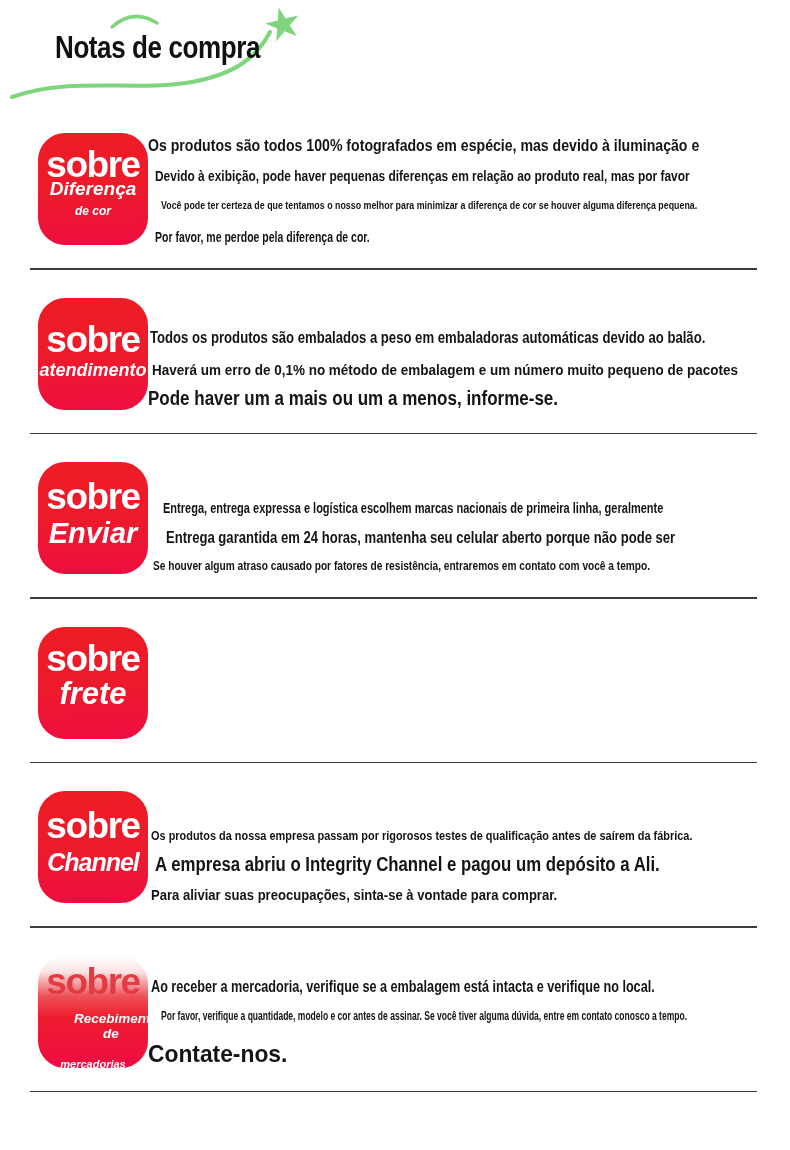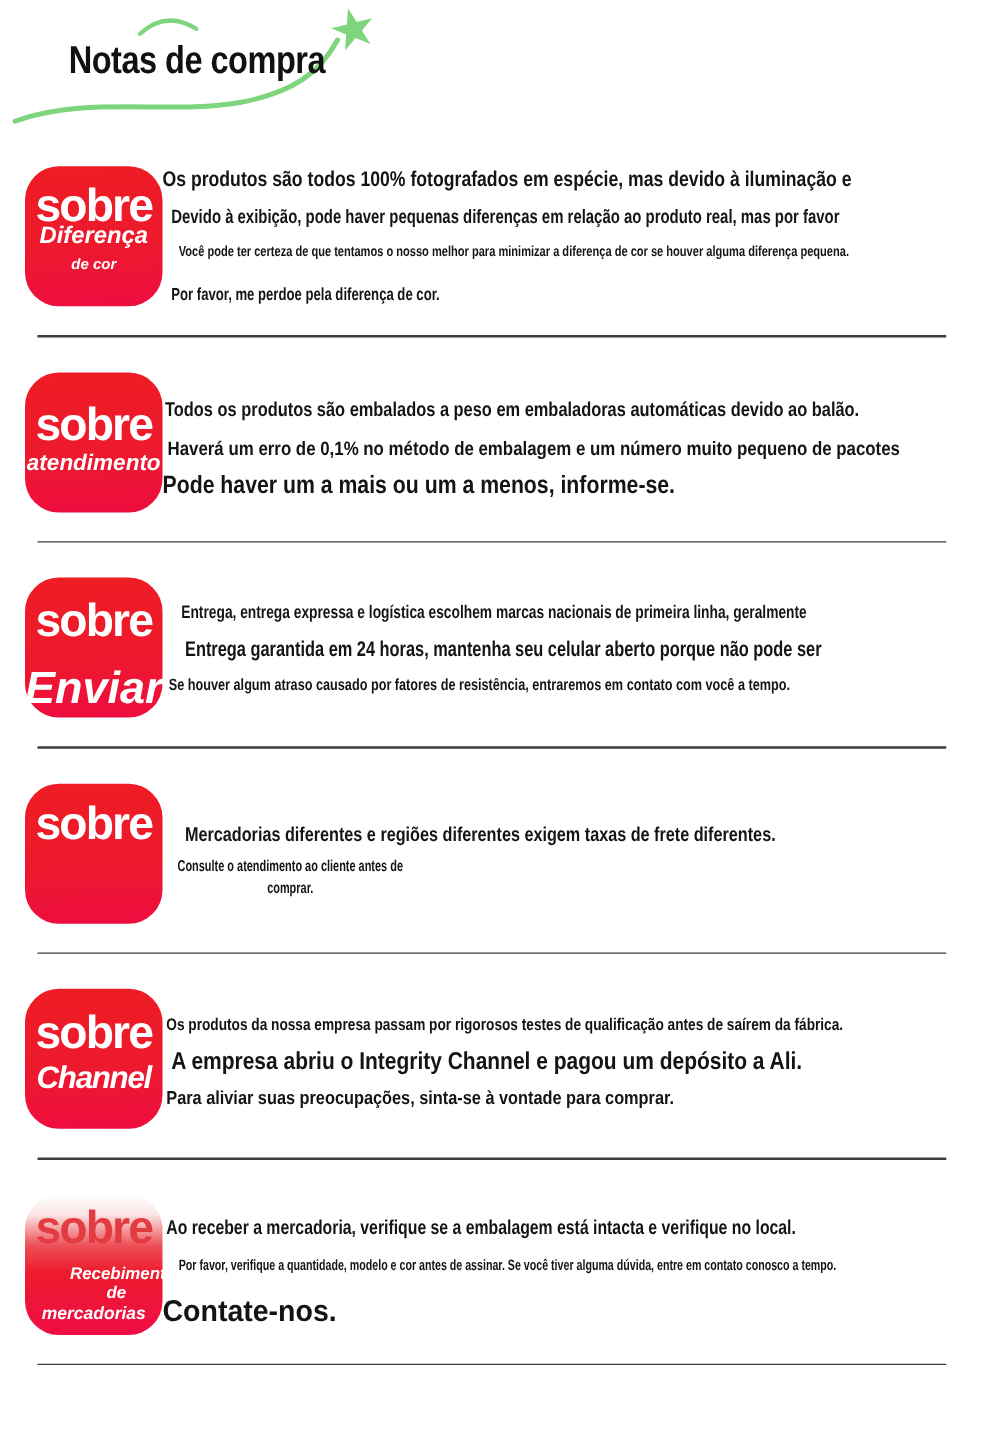--- a/index.html
+++ b/index.html
@@ -19,22 +19,22 @@
     font-size:31px;font-weight:700;letter-spacing:-0.5px;color:#111;
     transform:scaleX(.84);transform-origin:0 0;white-space:nowrap;
   }
   .star{
     position:absolute;left:263px;top:2px;
     font-size:44px;color:#7ed57e;line-height:1;
     transform:rotate(-14deg);
   }
   
   .row{
-    display:flex;align-items:flex-start;
-    padding-left:20px;
+    display:flex;align-items:flex-end;
+    padding-left:38px;
     min-height:112px;
   }
   .txt{flex:1;padding-right:6px;}
   .ln{
     white-space:nowrap;font-weight:700;line-height:1.15;color:#141414;
     transform-origin:0 50%;
   }
   .divider{
     height:1.5px;background:#3c3c3c;
     margin:23px 33px 28px 30px;
@@ -49,32 +49,32 @@
     box-sizing:border-box;
   }
   .bw{font-size:37px;font-weight:700;letter-spacing:-1.5px;line-height:1.1;}
   .bl{font-weight:700;line-height:1.1;font-style:italic;}
   .b1{padding-top:12px;}
   .b1 .bl1{font-size:19px;margin-top:-7px;}
   .b1 .bl2{font-size:12px;margin-top:5px;}
   .b2{padding-top:22px;}
   .b2 .bl1{font-size:18px;margin-top:1px;}
   .b3{padding-top:15px;}
-  .b3 .bl1{font-size:36px;margin-top:12px;}
+  .b3 .bl1{font-size:29px;margin-top:0;}
   .b4{padding-top:12px;}
   .b4 .bl1{font-size:31px;margin-top:-2px;}
   .b5{padding-top:15px;}
   .b5 .bl1{font-size:25px;margin-top:2px;letter-spacing:-1px;}
   .b6{
     padding-top:6px;
     background:linear-gradient(180deg,#ffffff 0%,#fbe4e4 14%,#ed5058 36%,#ee1c2e 55%,#ee0d44 100%);
   }
   .b6 .bw{color:#e23c42;}
   .b6 .bl1{font-size:13.5px;margin-top:10px;margin-left:36px;}
-  .b6 .bl2{font-size:14px;margin-top:1px;}
+  .b6 .bl2{font-size:11px;margin-top:16px;}
   
   .s1 .txt{padding-top:1px;}
   .s1l1{font-size:17px;  transform:scaleX(.83);margin:0 0 11px 0;}
   .s1l2{font-size:15.5px;transform:scaleX(.77);margin:0 0 14px 7px;}
   .s1l3{font-size:11.5px;transform:scaleX(.77);margin:0 0 17px 13px;}
   .s1l4{font-size:14px;  transform:scaleX(.75);margin:0 0 0 7px;}
   .s2 .txt{padding-top:22px;}
   .s2l1{font-size:16px;  transform:scaleX(.82);margin:0 0 13px 2px;}
   .s2l2{font-size:15.5px;transform:scaleX(.87);margin:0 0 8px 4px;}
   .s2l3{font-size:20px;  transform:scaleX(.85);margin:0;}
@@ -149,27 +149,21 @@
       <div class="ln s3l1">Entrega, entrega expressa e logística escolhem marcas nacionais de primeira linha, geralmente</div>
       <div class="ln s3l2">Entrega garantida em 24 horas, mantenha seu celular aberto porque não pode ser</div>
       <div class="ln s3l3">Se houver algum atraso causado por fatores de resistência, entraremos em contato com você a tempo.</div>
     </div>
   </section>
   <div class="divider"></div>
 
   <section class="row s4">
     <div class="badge b4">
       <div class="bw">sobre</div>
-    </div>
-    <div class="txt">
-      <div class="ln s4l1">Mercadorias diferentes e regiões diferentes exigem taxas de frete diferentes.</div>
-      <div class="s4block">
-        <div class="s4l2">Consulte o atendimento ao cliente antes de</div>
-        <div class="s4l3">comprar.</div>
-      </div>
+      <div class="bl bl1">frete</div>
     </div>
   </section>
   <div class="divider"></div>
 
   <section class="row s5">
     <div class="badge b5">
       <div class="bw">sobre</div>
       <div class="bl bl1">Channel</div>
     </div>
     <div class="txt">

